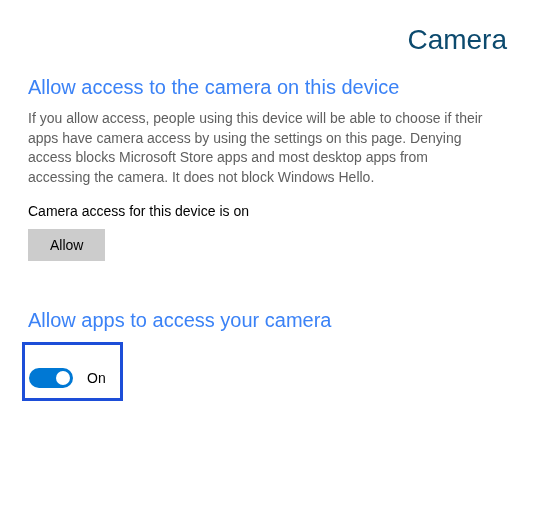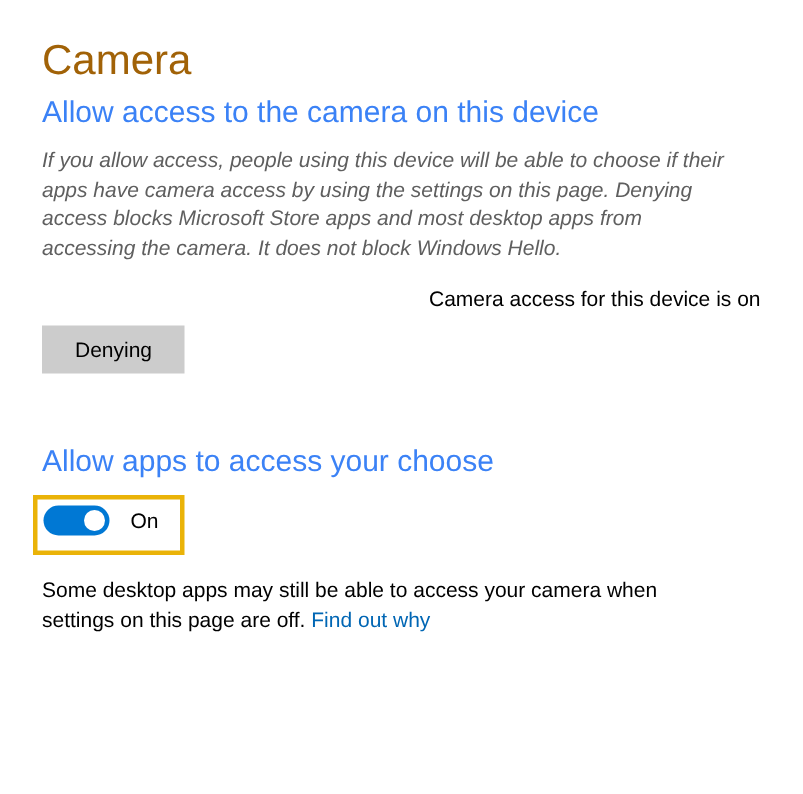--- a/index.html
+++ b/index.html
@@ -11,60 +11,59 @@
       font-family: "Segoe UI", -apple-system, sans-serif;
       background: #ffffff;
       color: #000000;
       width: 535px;
       height: 529px;
       padding: 24px 28px;
     }
     .page-title {
       font-size: 28px;
       font-weight: 400;
-      margin-bottom: 8px;
-      color: #a16207;
+      margin-bottom: 20px;
+      color: #0c4a6e;
+      text-align: right;
     }
     .section-heading {
       font-size: 20px;
       font-weight: 400;
       color: #3b82f6;
       margin-bottom: 10px;
     }
     .description {
       font-size: 14px;
       color: #5f5f5f;
       line-height: 1.4;
       margin-bottom: 16px;
       max-width: 460px;
-      font-style: italic;
     }
     .status-text {
       font-size: 14px;
       color: #000;
       margin-bottom: 10px;
-      text-align: right;
     }
     .change-button {
       background: #cccccc;
       border: none;
       padding: 8px 22px;
       font-size: 14px;
       color: #000;
       cursor: pointer;
       font-family: inherit;
     }
     .section-gap {
       height: 48px;
     }
     .highlight-box {
-      border: 3px solid #eab308;
+      border: 3px solid #1d4ed8;
       display: inline-flex;
       align-items: flex-end;
-      padding: 4px 14px 10px 4px;
+      padding: 23px 14px 10px 4px;
       margin-left: -6px;
       margin-bottom: 14px;
     }
     .toggle-wrapper {
       display: inline-flex;
       align-items: center;
       gap: 14px;
     }
     .toggle {
       width: 44px;
@@ -100,33 +99,30 @@
   </style>
 </head>
 <body>
 
 <h1 class="page-title">Camera</h1>
 
 <div>
   <h2 class="section-heading">Allow access to the camera on this device</h2>
   <p class="description">If you allow access, people using this device will be able to choose if their apps have camera access by using the settings on this page. Denying access blocks Microsoft Store apps and most desktop apps from accessing the camera. It does not block Windows Hello.</p>
   <p class="status-text">Camera access for this device is on</p>
-  <button class="change-button">Denying</button>
+  <button class="change-button">Allow</button>
 </div>
 
 <div class="section-gap"></div>
 
 <div>
-  <h2 class="section-heading">Allow apps to access your choose</h2>
+  <h2 class="section-heading">Allow apps to access your camera</h2>
 
   <div class="highlight-box">
     <div class="toggle-wrapper">
       <div class="toggle">
         <div class="toggle-knob"></div>
       </div>
       <span class="toggle-label">On</span>
     </div>
   </div>
 
-  <p class="footer-text">
-    <span>Some desktop apps may still be able to access your camera when settings on this page are off. </span><span class="link">Find out why</span>
-  </p>
 </div>
 
 </body></html>

